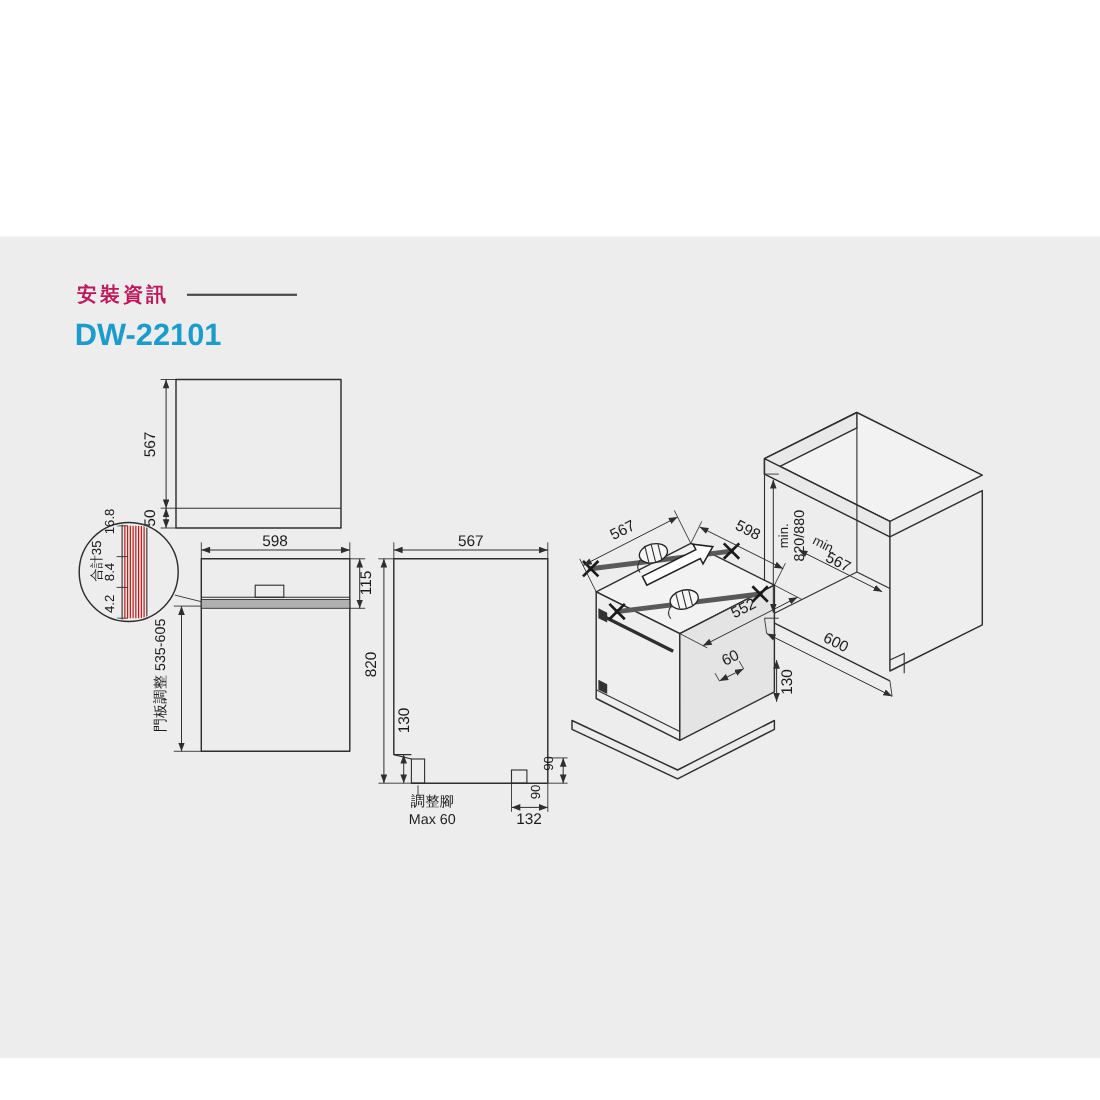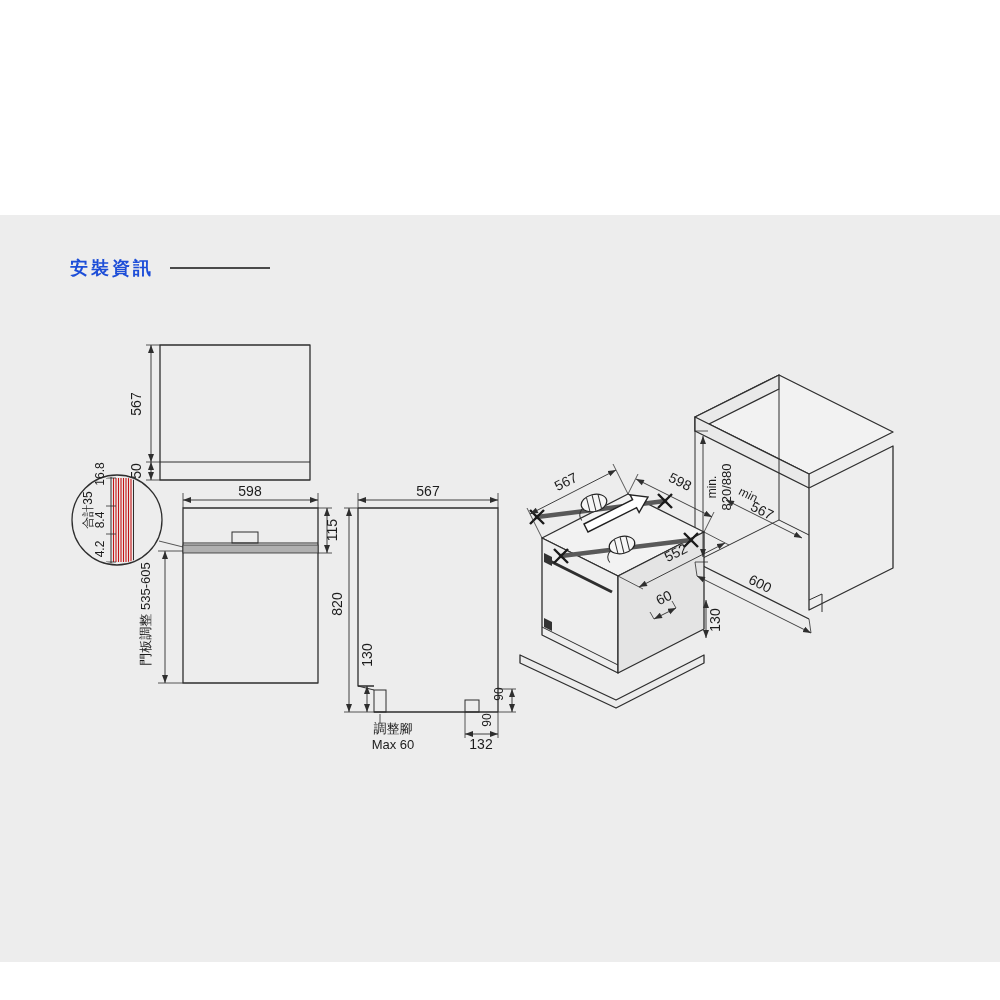--- a/index.html
+++ b/index.html
@@ -1,21 +1,21 @@
 <!DOCTYPE html>
 <html><head>
 <meta charset="utf-8">
 <style>
   * { margin:0; padding:0; box-sizing:border-box; }
   html,body { width:1000px; height:1000px; background:#ffffff;
               font-family:"Liberation Sans", sans-serif; }
   .page  { position:relative; width:1000px; height:1000px; background:#ffffff; overflow:hidden; }
   .panel { position:absolute; left:0; top:215px; width:1000px; height:747px; background:#ededed; }
   .header-row { position:absolute; left:70px; top:41px; display:flex; align-items:center; gap:16px; }
-  .section-title { font-size:18px; font-weight:bold; color:#1d4ed8; letter-spacing:3px; }
+  .section-title { font-size:18px; font-weight:bold; color:#be185d; letter-spacing:3px; }
   .title-rule { display:inline-block; width:100px; height:2px; background:#4a4a4a; }
   .model { position:absolute; left:68px; top:74px; font-size:28px; font-weight:bold; color:#1a9ccd; }
   svg.diagram { position:absolute; left:0; top:0; width:1000px; height:1000px; pointer-events:none; }
   .ln   { fill:none; stroke:#2e2e2e; stroke-width:1.3; stroke-linejoin:round; }
   .lnt  { fill:none; stroke:#2e2e2e; stroke-width:1; }
   .dim  { fill:none; stroke:#2e2e2e; stroke-width:0.9; }
   .ext  { fill:none; stroke:#2e2e2e; stroke-width:0.8; }
   .dtx  { font-size:14px; fill:#1c1c1c; }
   .dtx-m{ font-size:13px; fill:#1c1c1c; }
   .dtx-s{ font-size:12px; fill:#1c1c1c; }
@@ -27,20 +27,21 @@
 </style>
 </head>
 <body>
 
 <div class="page">
   <div class="panel">
     <div class="header-row">
       <span class="section-title">安裝資訊</span>
       <span class="title-rule"></span>
     </div>
+    <div class="model">DW-22101</div>
   </div>
 
   <svg class="diagram" viewBox="0 0 1000 1000">
     <defs>
       <marker id="ae" markerWidth="9" markerHeight="8" refX="8" refY="3" orient="auto" markerUnits="userSpaceOnUse">
         <path d="M0,0 L8,3 L0,6 Z" fill="#2e2e2e"></path>
         </marker>
       <marker id="as" markerWidth="9" markerHeight="8" refX="0" refY="3" orient="auto" markerUnits="userSpaceOnUse">
         <path d="M8,0 L0,3 L8,6 Z" fill="#2e2e2e"></path>
         </marker>

